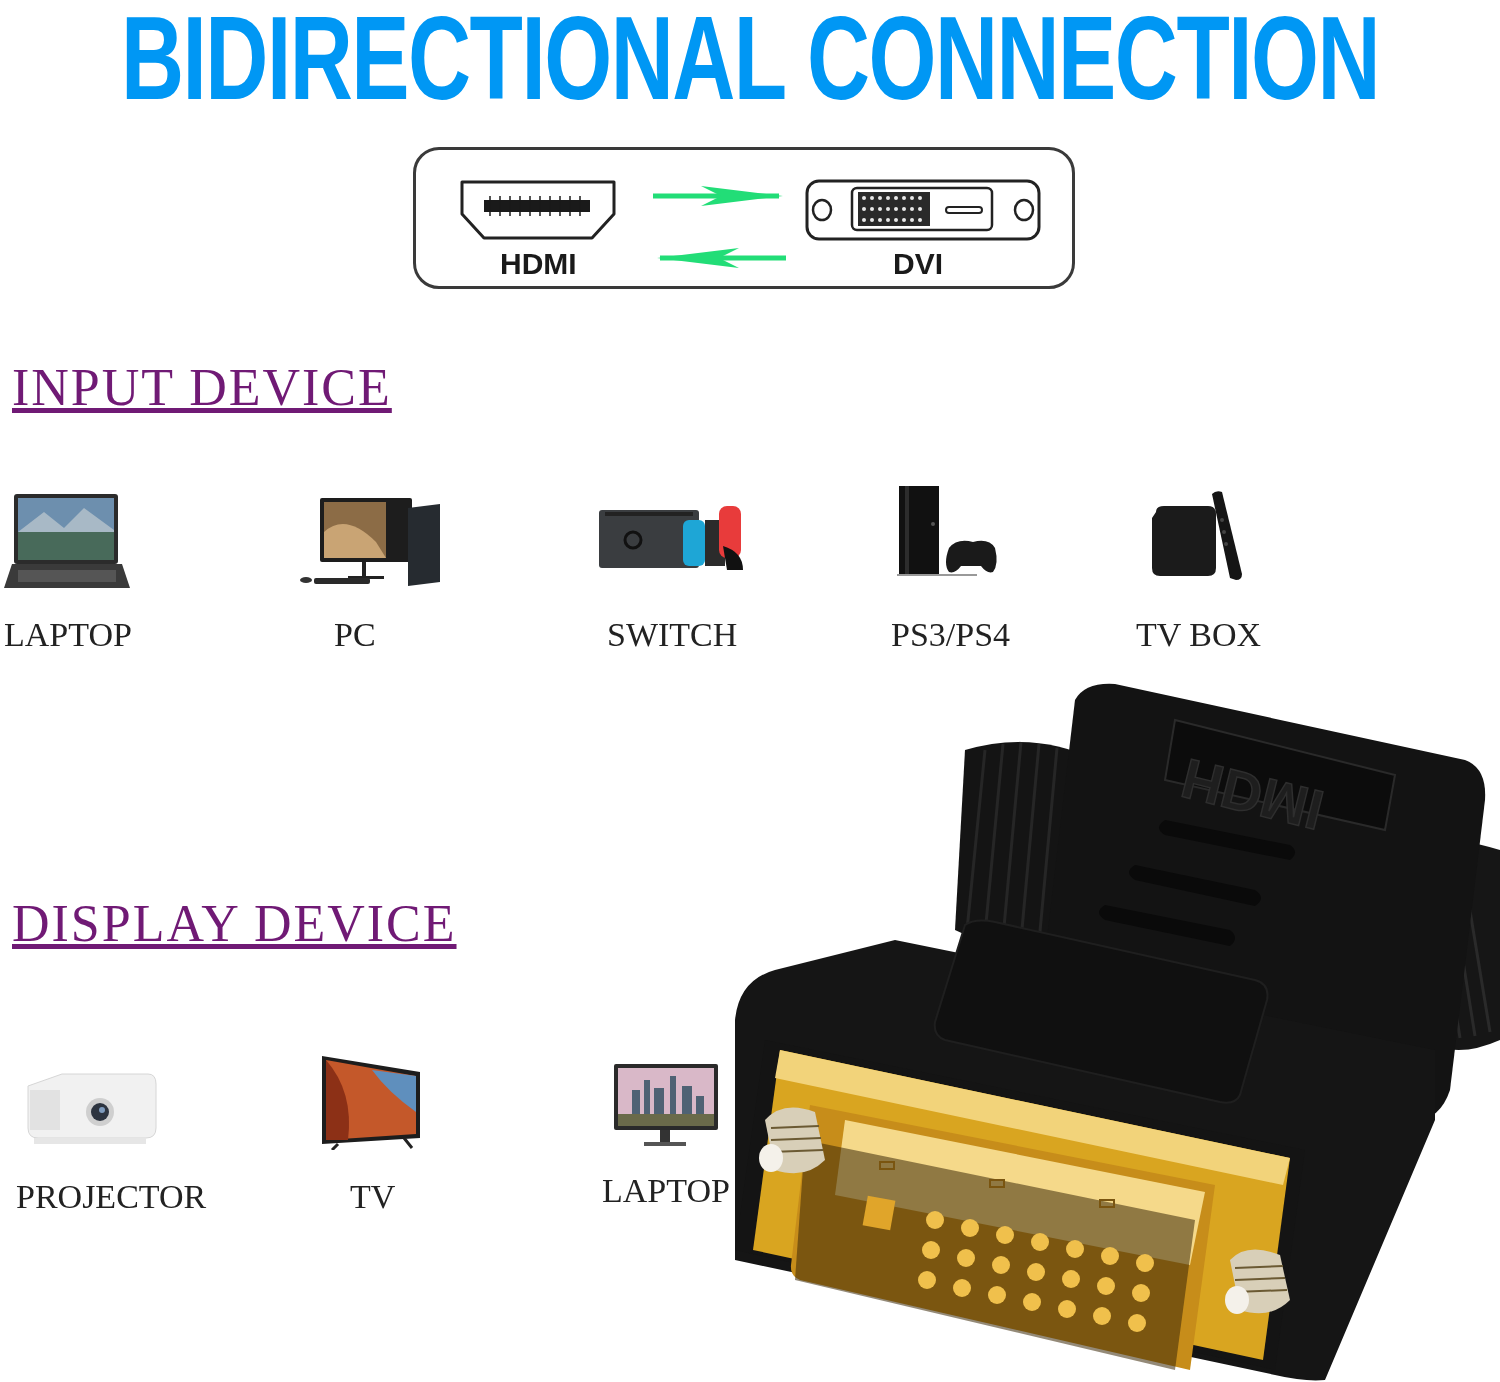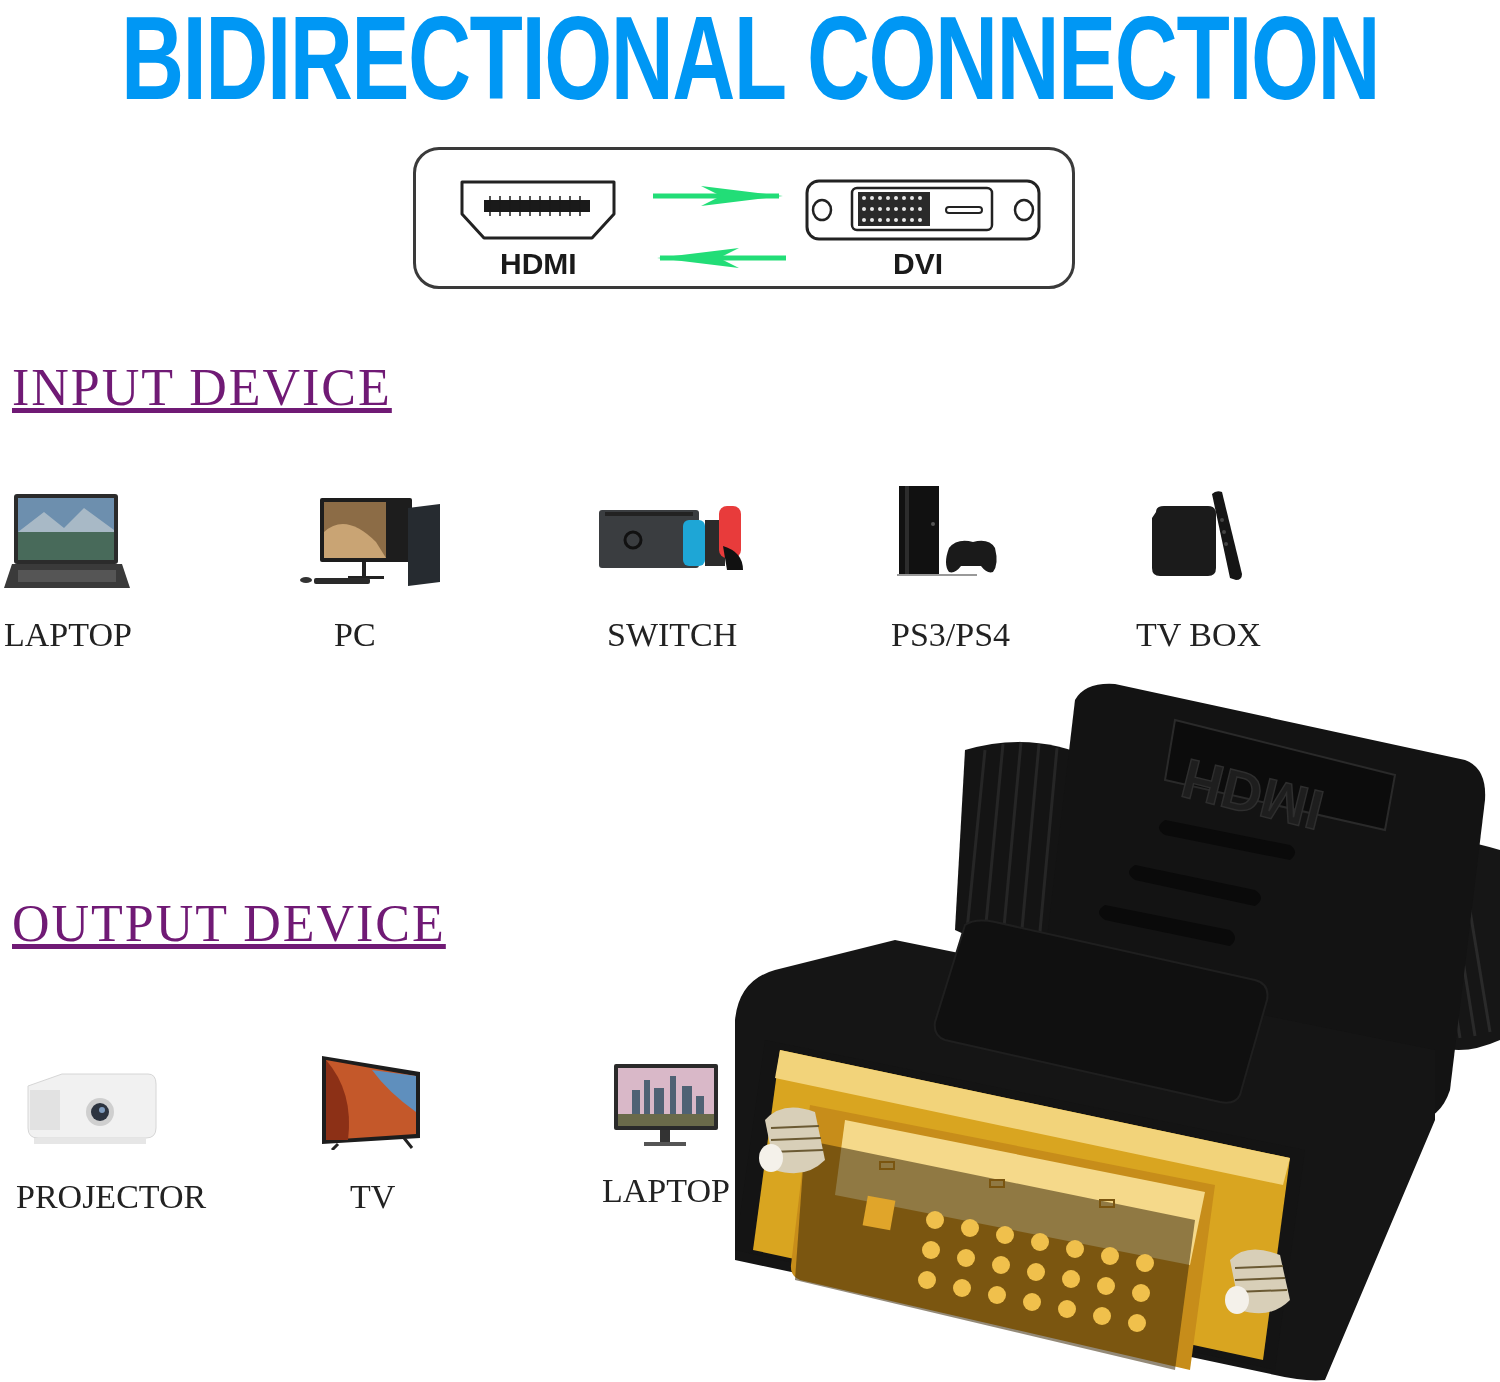--- a/index.html
+++ b/index.html
@@ -163,21 +163,21 @@
   <svg style="left:16px;top:8px" width="100" height="96" viewBox="0 0 100 96">
     <path d="M10 24 Q10 18 18 18 H62 Q70 18 70 26 V80 Q70 88 62 88 H14 Q6 88 6 80 V30 Z" fill="#1b1b1b"></path>
     <path d="M66 6 Q70 2 76 4 L96 86 Q96 92 90 92 L84 90 Z" fill="#151515"></path>
     <circle cx="76" cy="32" r="2" fill="#444"></circle>
       <circle cx="78" cy="44" r="2" fill="#444"></circle>
       <circle cx="80" cy="56" r="2" fill="#444"></circle>
   </svg>
   <div class="label" style="left:6px;top:126px">TV BOX</div>
 </div>
 
-<div class="section-title" style="top:898px">OUTPUT DEVICE</div>
+<div class="section-title" style="top:898px">DISPLAY DEVICE</div>
 
 <div class="device" style="left:0;top:1050px;width:220px;height:160px">
   <svg style="left:22px;top:16px" width="140" height="84" viewBox="0 0 140 84">
     <path d="M6 20 L40 8 H126 Q134 8 134 18 V62 Q134 72 124 72 H16 Q6 72 6 62 Z" fill="#f1f1f1" stroke="#d6d6d6"></path>
     <rect x="8" y="24" width="30" height="40" fill="#e2e2e2"></rect>
     <circle cx="78" cy="46" r="14" fill="#cfcfcf"></circle>
     <circle cx="78" cy="46" r="9" fill="#2d3440"></circle>
     <circle cx="80" cy="44" r="3" fill="#7e9bbd"></circle>
     <rect x="12" y="72" width="112" height="6" fill="#e6e6e6"></rect>
   </svg>

